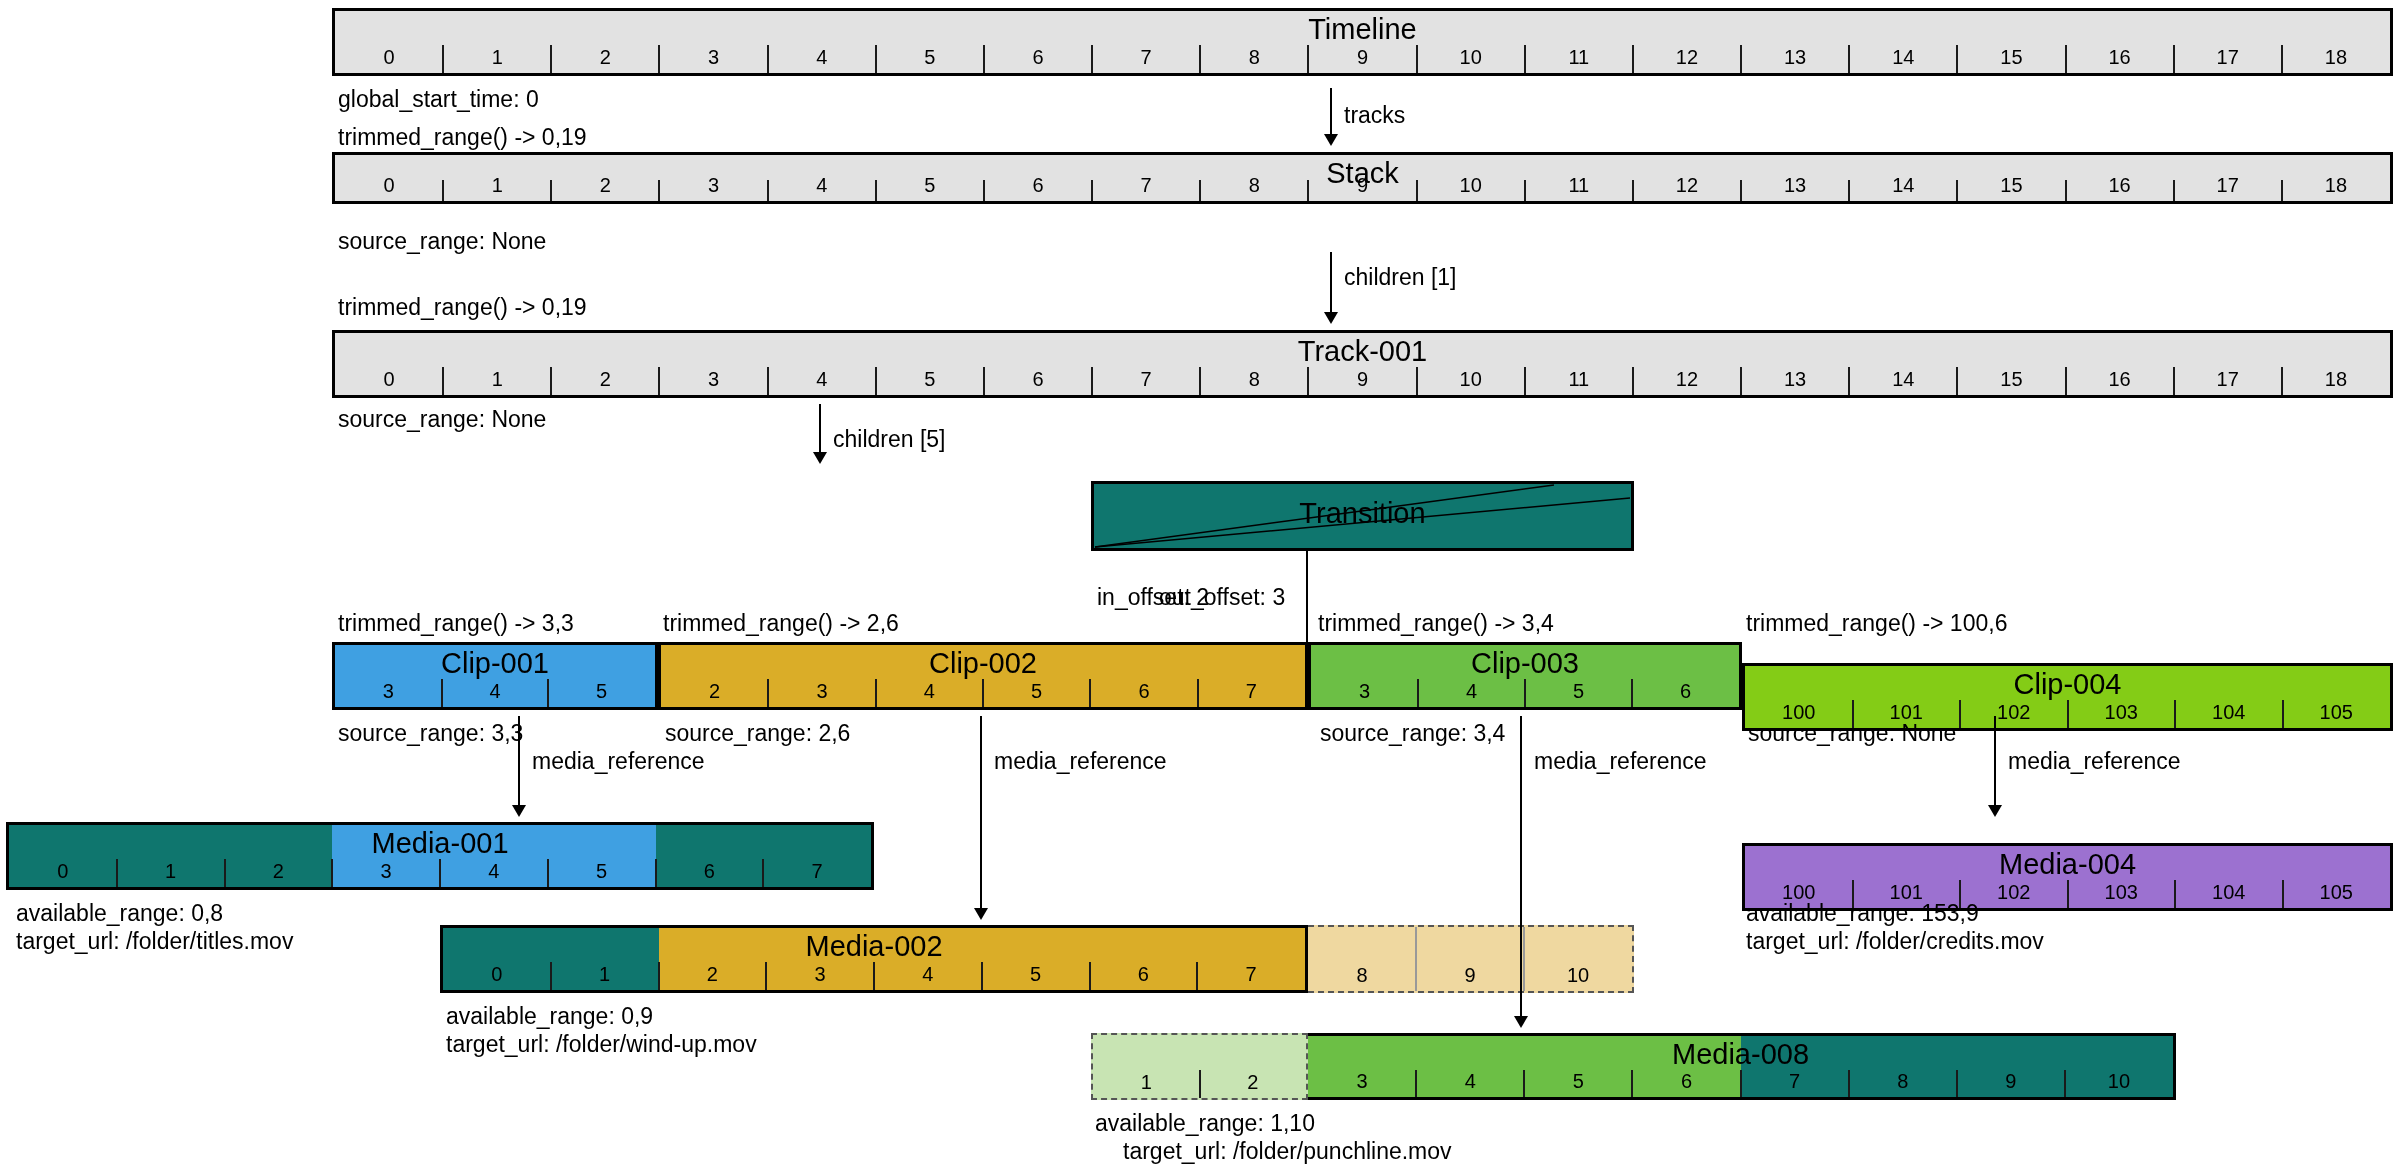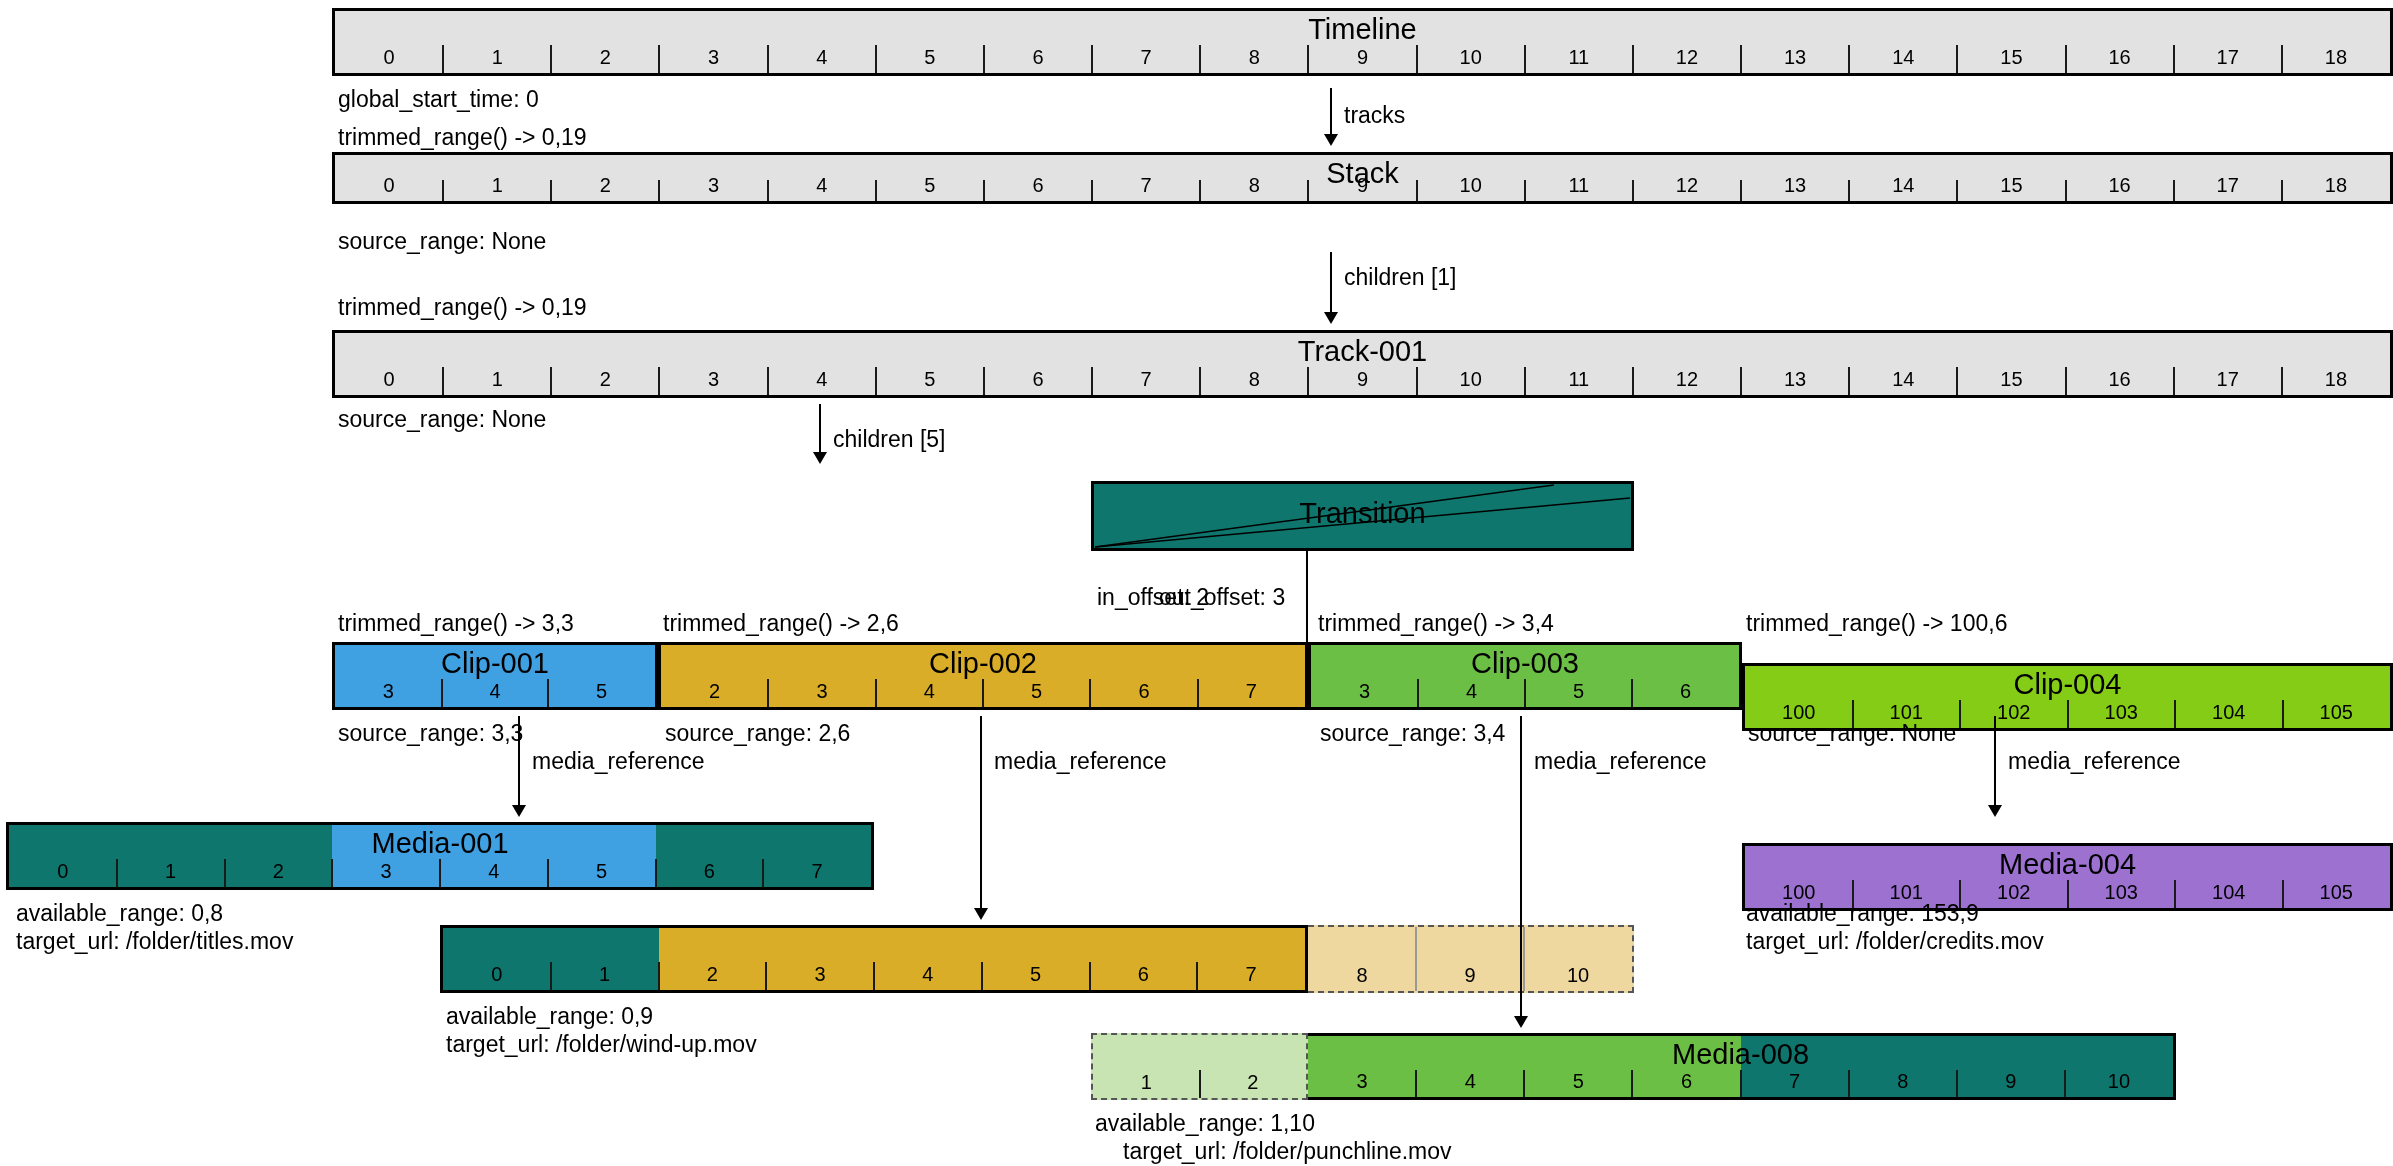--- a/index.html
+++ b/index.html
@@ -478,20 +478,21 @@
         <div class="cell" style="background: rgb(156, 113, 208);">
           <i class="sep"></i>
           <span class="num">105</span>
         </div>
       </div>
   </div>
   <div class="ann" style="left:1746px;top:900px;">available_range: 153,9</div>
   <div class="ann" style="left:1746px;top:928px;">target_url: /folder/credits.mov</div>
 
   <div class="box" style="left:440px;top:925px;width:868px;height:68px;">
+    <div class="bar-title">Media-002</div>
     <div class="cells">
         <div class="cell">
           <span class="num">0</span>
         </div>
         <div class="cell">
           <i class="sep"></i>
           <span class="num">1</span>
         </div>
         <div class="cell" style="background: rgb(218, 173, 40);">
           <i class="sep"></i>

